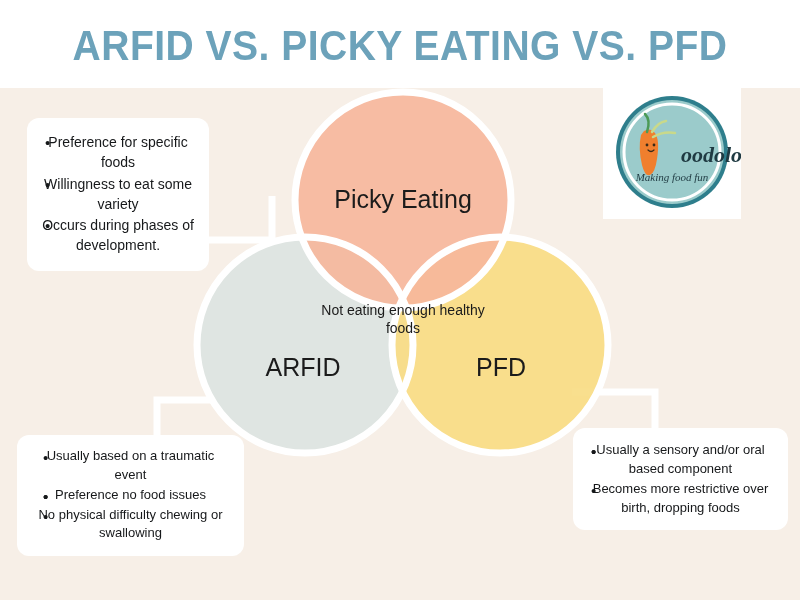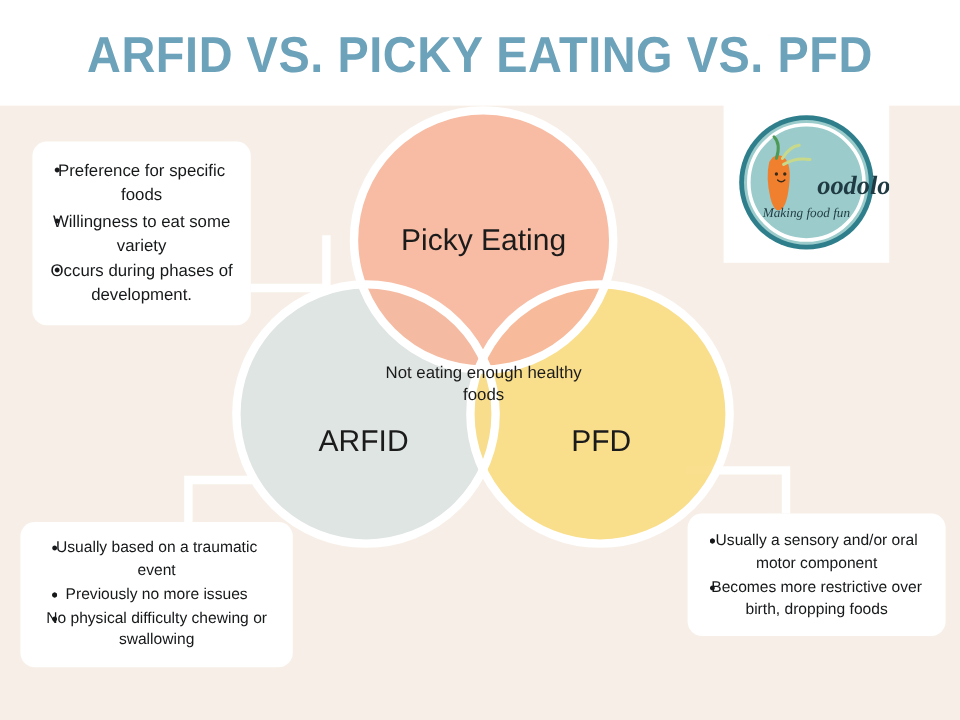--- a/index.html
+++ b/index.html
@@ -218,37 +218,37 @@
     <ul>
       <li>
         <span class="bullet">•</span>
         <span>Usually based on a traumatic event</span>
       </li>
       <li>
         <span class="bullet">•</span>
       </li>
       <li>
         <span class="bullet">•</span>
-        <span>Previously no more issues</span>
+        <span>Preference no food issues</span>
       </li>
       <li>
         <span class="bullet">•</span>
         <span>No physical difficulty chewing or swallowing</span>
       </li>
     </ul>
   </div>
 
   <div class="callout" id="box-bottom-right">
     <ul>
       <li>
         <span class="bullet">•</span>
       </li>
       <li>
         <span class="bullet">•</span>
-        <span>Usually a sensory and/or oral motor component</span>
+        <span>Usually a sensory and/or oral based component</span>
       </li>
       <li>
         <span class="bullet">•</span>
         <span>Becomes more restrictive over birth, dropping foods</span>
       </li>
     </ul>
   </div>
 
 </div>
 

